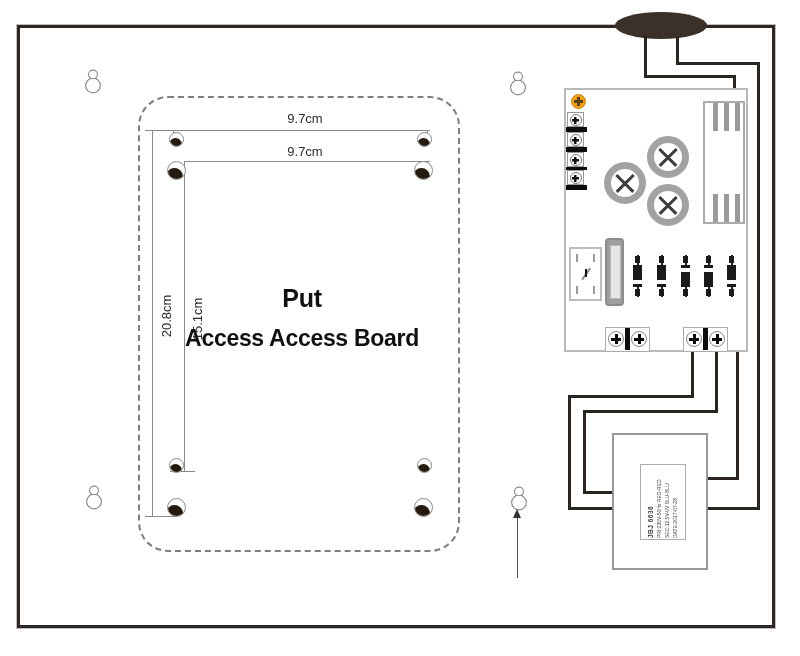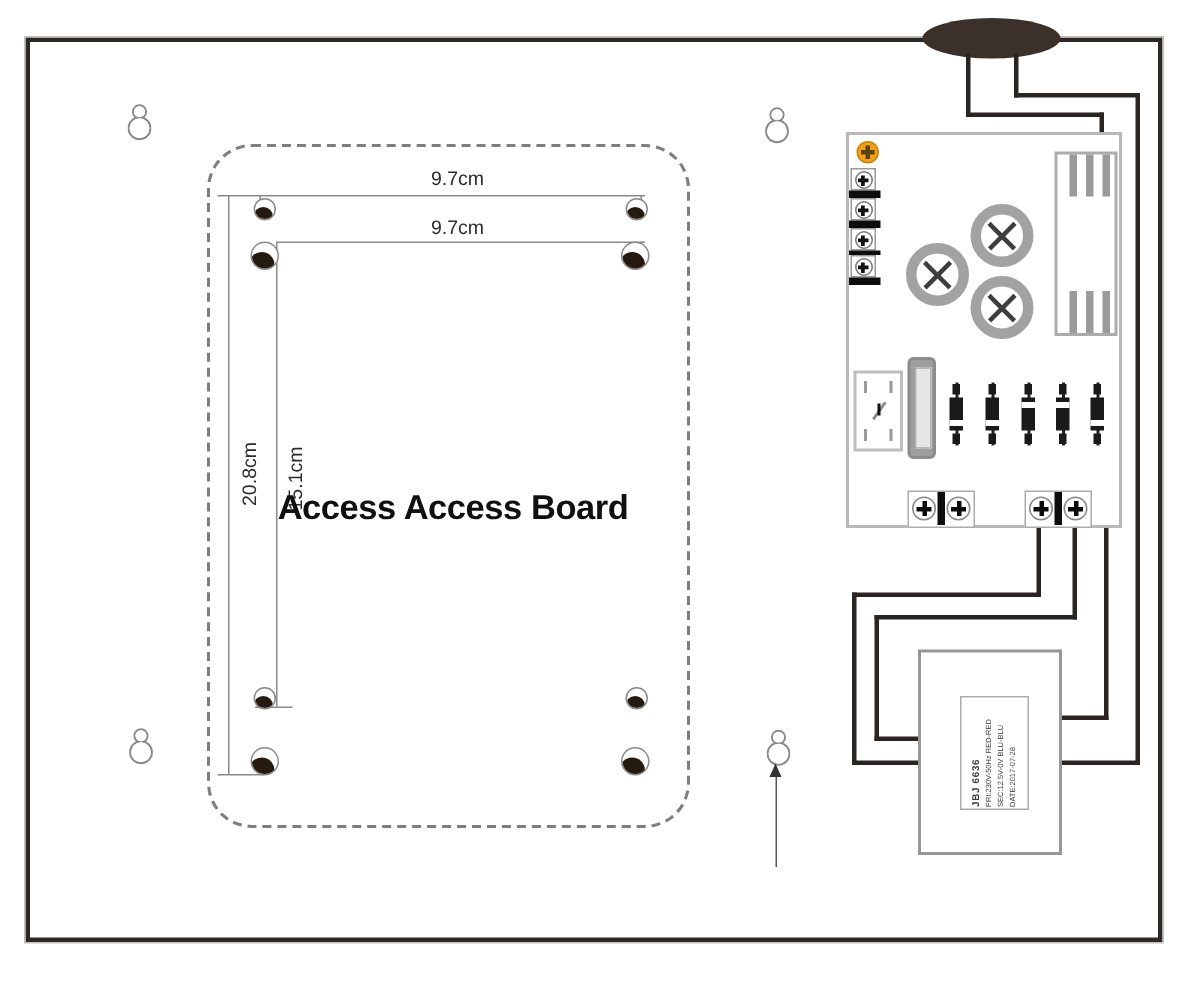--- a/index.html
+++ b/index.html
@@ -146,20 +146,21 @@
 
   <div class="hole" style="left:169px;top:132px;width:13px;height:13px;"></div>
   <div class="hole" style="left:417px;top:132px;width:13px;height:13px;"></div>
   <div class="hole" style="left:167px;top:161px;width:17px;height:17px;"></div>
   <div class="hole" style="left:414px;top:161px;width:17px;height:17px;"></div>
   <div class="hole" style="left:169px;top:458px;width:13px;height:13px;"></div>
   <div class="hole" style="left:417px;top:458px;width:13px;height:13px;"></div>
   <div class="hole" style="left:167px;top:498px;width:17px;height:17px;"></div>
   <div class="hole" style="left:414px;top:498px;width:17px;height:17px;"></div>
 
+  <div class="big" style="left:142px;top:284px;width:320px;font-size:25px;">Put</div>
   <div class="big" style="left:142px;top:325px;width:320px;font-size:23px;">Access Access Board</div>
 
   <div class="wire" style="left:644px;top:36px;width:3px;height:42px;"></div>
   <div class="wire" style="left:644px;top:75px;width:92px;height:3px;"></div>
   <div class="wire" style="left:733px;top:75px;width:3px;height:15px;"></div>
   <div class="wire" style="left:676px;top:36px;width:3px;height:29px;"></div>
   <div class="wire" style="left:676px;top:62px;width:84px;height:3px;"></div>
   <div class="wire" style="left:757px;top:62px;width:3px;height:448px;"></div>
   <div class="wire" style="left:708px;top:507px;width:52px;height:3px;"></div>
   <div class="wire" style="left:736px;top:352px;width:3px;height:128px;"></div>

